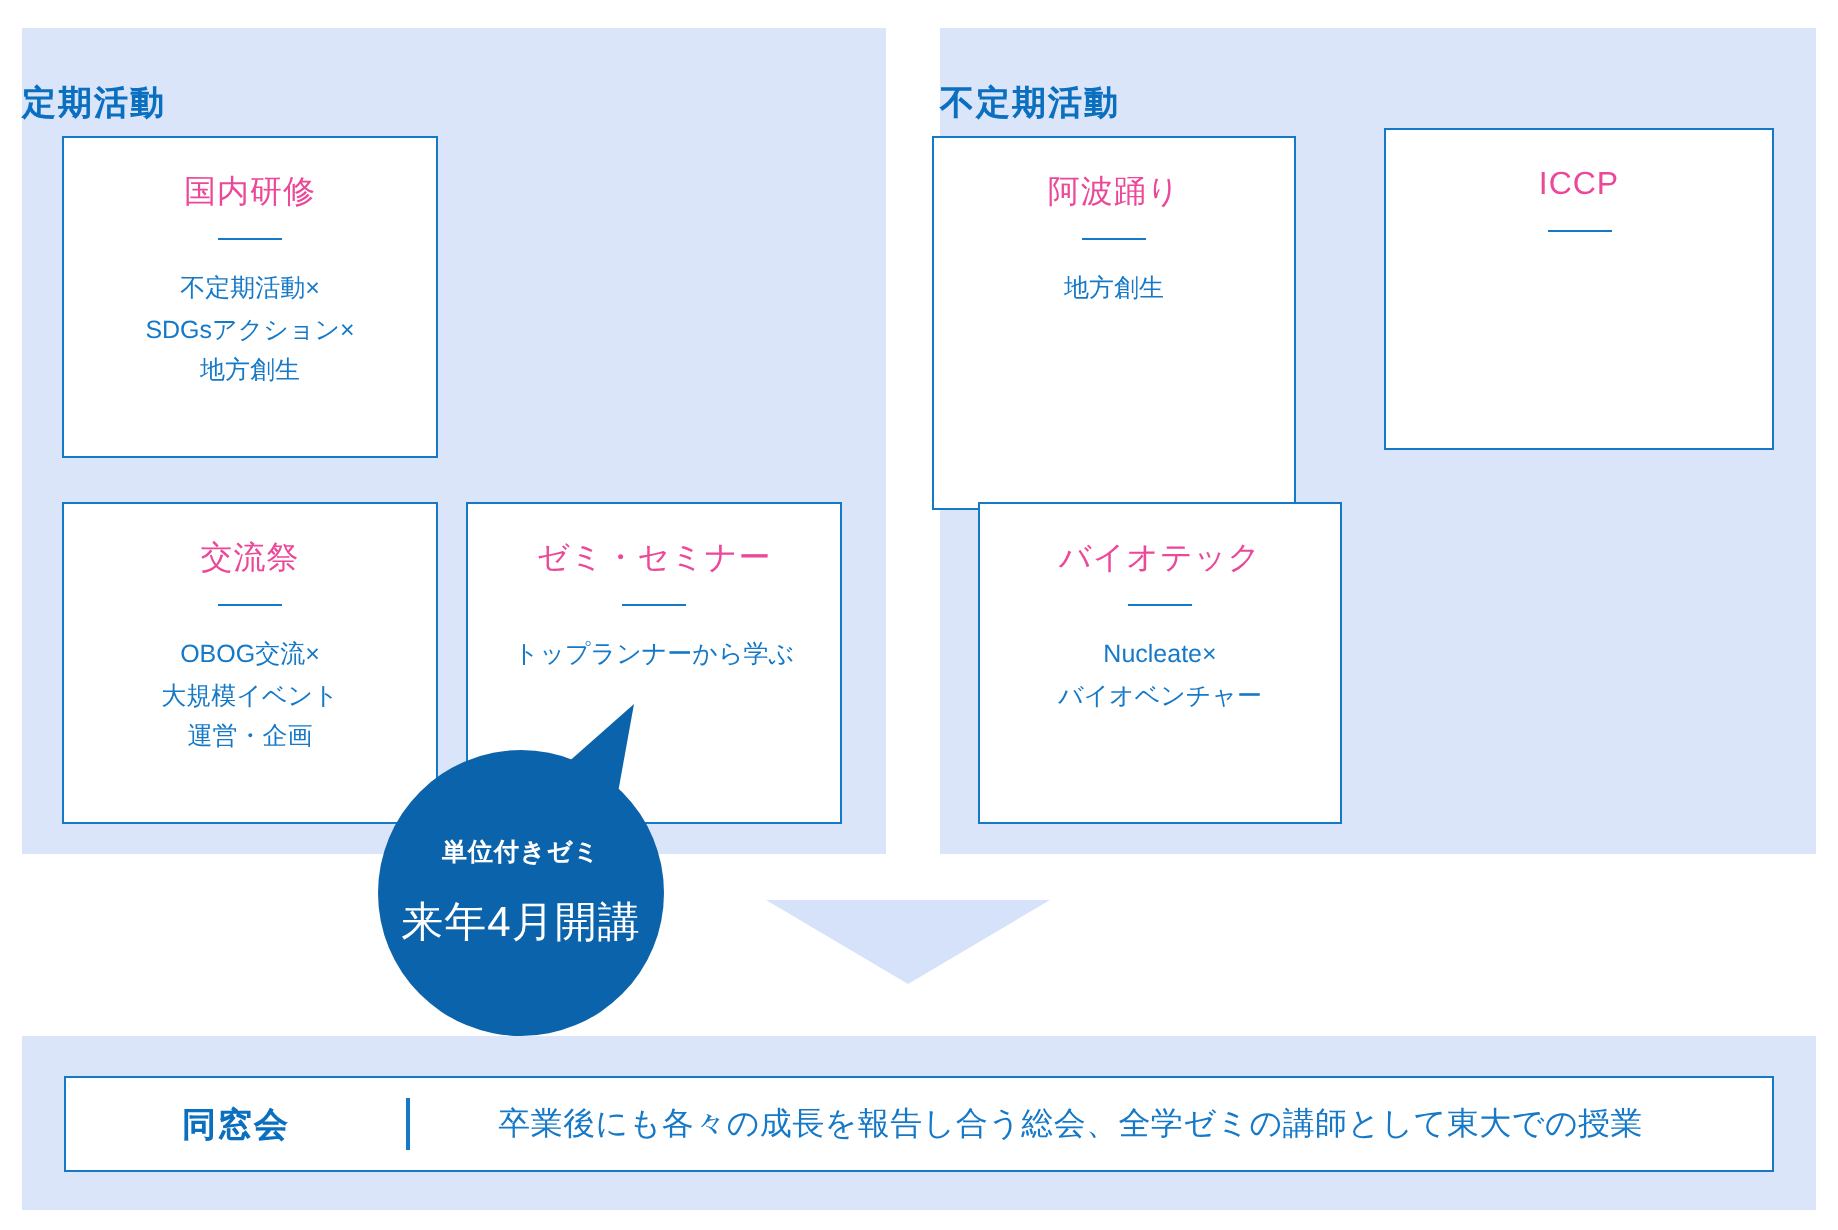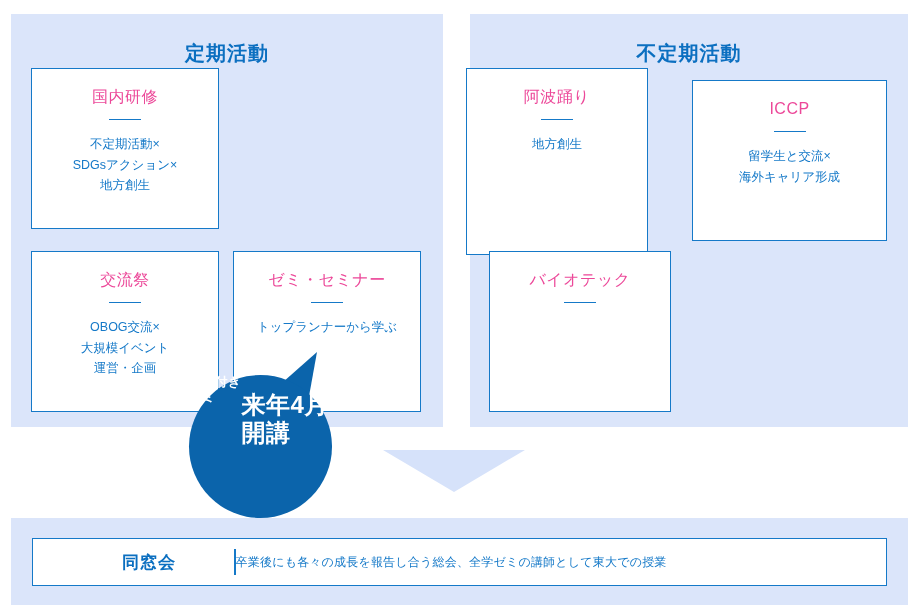--- a/index.html
+++ b/index.html
@@ -32,22 +32,22 @@
   }
   .panel-regular   { left: 11px;  top: 14px;  width: 432px; height: 413px; }
   .panel-irregular { left: 470px; top: 14px;  width: 438px; height: 413px; }
   .panel-bottom    { left: 11px;  top: 518px; width: 897px; height: 87px;  }
 
   .panel-title {
     position: absolute;
     top: 26px;
     left: 0;
     width: 100%;
-    text-align: center;
-    font-size: 20px;
+    text-align: left;
+    font-size: 17px;
     font-weight: bold;
     color: #0b6fc0;
     letter-spacing: 1px;
   }
 
   
   .card {
     position: absolute;
     background: #ffffff;
     border: 1.6px solid #1579c8;
@@ -81,21 +81,21 @@
   }
 
   
   .c-domestic      { left: 31px;  top: 68px;  width: 188px; height: 161px; }
   .c-international { left: 233px; top: 68px;  width: 188px; height: 161px; }
   .c-festival      { left: 31px;  top: 251px; width: 188px; height: 161px; }
   .c-seminar       { left: 233px; top: 251px; width: 188px; height: 161px; }
 
   
   .c-awaodori { left: 466px; top: 68px;  width: 182px; height: 187px; }
-  .c-iccp     { left: 692px; top: 80px;  width: 195px; height: 161px; }
+  .c-iccp     { left: 692px; top: 64px;  width: 195px; height: 161px; }
   .c-biotech  { left: 489px; top: 251px; width: 182px; height: 161px; }
 
   .andmore {
     position: absolute;
     left: 719px;
     top: 310px;
     width: 131px;
     height: 47px;
     background: #ffffff;
     border: 1.6px solid #1579c8;
@@ -124,35 +124,35 @@
   }
   .badge-circle {
     position: absolute;
     left: 3px;
     top: 23px;
     width: 143px;
     height: 143px;
     border-radius: 50%;
     background: #0b64ab;
     display: flex;
-    flex-direction: row;
-    align-items: flex-start;
+    flex-direction: column;
+    align-items: center;
     justify-content: center;
     color: #ffffff;
     z-index: 2;
   }
   .badge-sub {
     font-size: 12.5px;
     font-weight: bold;
     letter-spacing: 0.5px;
     line-height: 1.2;
   }
   .badge-main {
-    font-size: 24px;
-    font-weight: bold;
+    font-size: 21px;
+    font-weight: normal;
     letter-spacing: 0.5px;
     margin-top: 16px;
     line-height: 1.15;
   }
 
   
   .arrow-down {
     position: absolute;
     left: 383px;
     top: 450px;
@@ -173,30 +173,30 @@
     display: flex;
     align-items: center;
   }
   .bottom-label {
     width: 170px;
     text-align: center;
     font-size: 17px;
     font-weight: bold;
     color: #0b6fc0;
     letter-spacing: 1px;
-    padding-left: 31px;
   }
   .bottom-divider {
     width: 1.6px;
     height: 26px;
     background: #1579c8;
   }
   .bottom-text {
     flex: 1;
-    font-size: 12px;
+    text-align: center;
+    font-size: 16px;
     color: #1579c8;
     letter-spacing: 0.2px;
     padding-right: 20px;
   }
 </style>
 </head>
 <body>
 
 <div class="stage">
 
@@ -233,27 +233,27 @@
 
   <div class="card c-awaodori">
     <div class="card-title">阿波踊り</div>
     <div class="card-rule"></div>
     <div class="card-body">地方創生</div>
   </div>
 
   <div class="card c-iccp">
     <div class="card-title">ICCP</div>
     <div class="card-rule"></div>
-    <div class="card-body">留学生と交流×
-海外キャリア形成</div>
   </div>
 
   <div class="card c-biotech">
     <div class="card-title">バイオテック</div>
     <div class="card-rule"></div>
+    <div class="card-body">Nucleate×
+バイオベンチャー</div>
   </div>
 
 
   <div class="badge-wrap">
     <svg class="badge-tail" viewBox="0 0 150 155">
       <path d="M118 72 L131 0 L88 38 Z" fill="#0b64ab"></path>
     </svg>
     <div class="badge-circle">
       <div class="badge-sub">単位付きゼミ</div>
       <div class="badge-main">来年4月開講</div>

